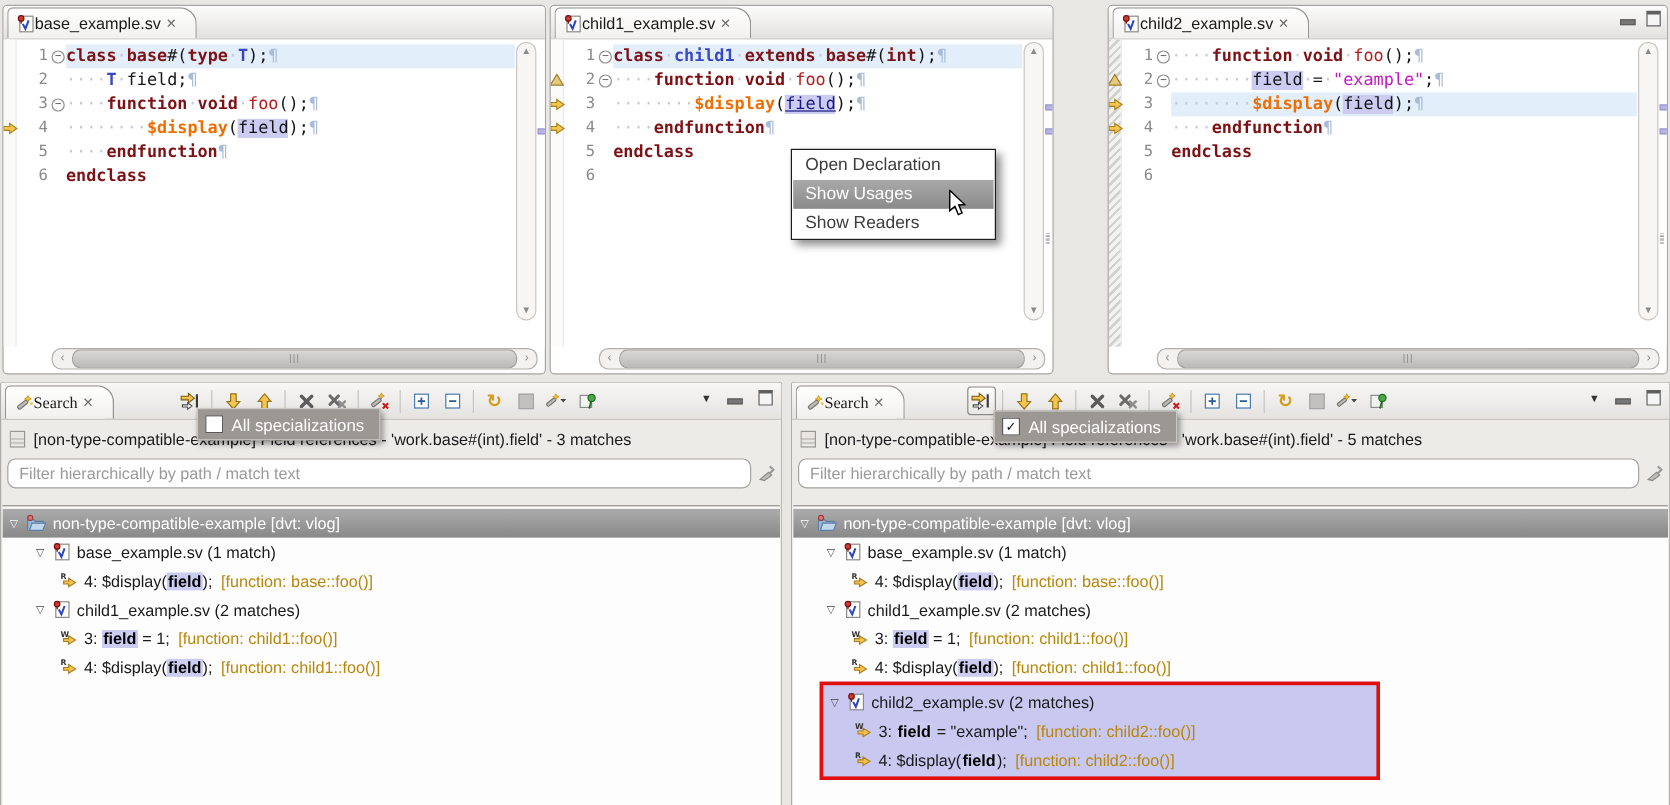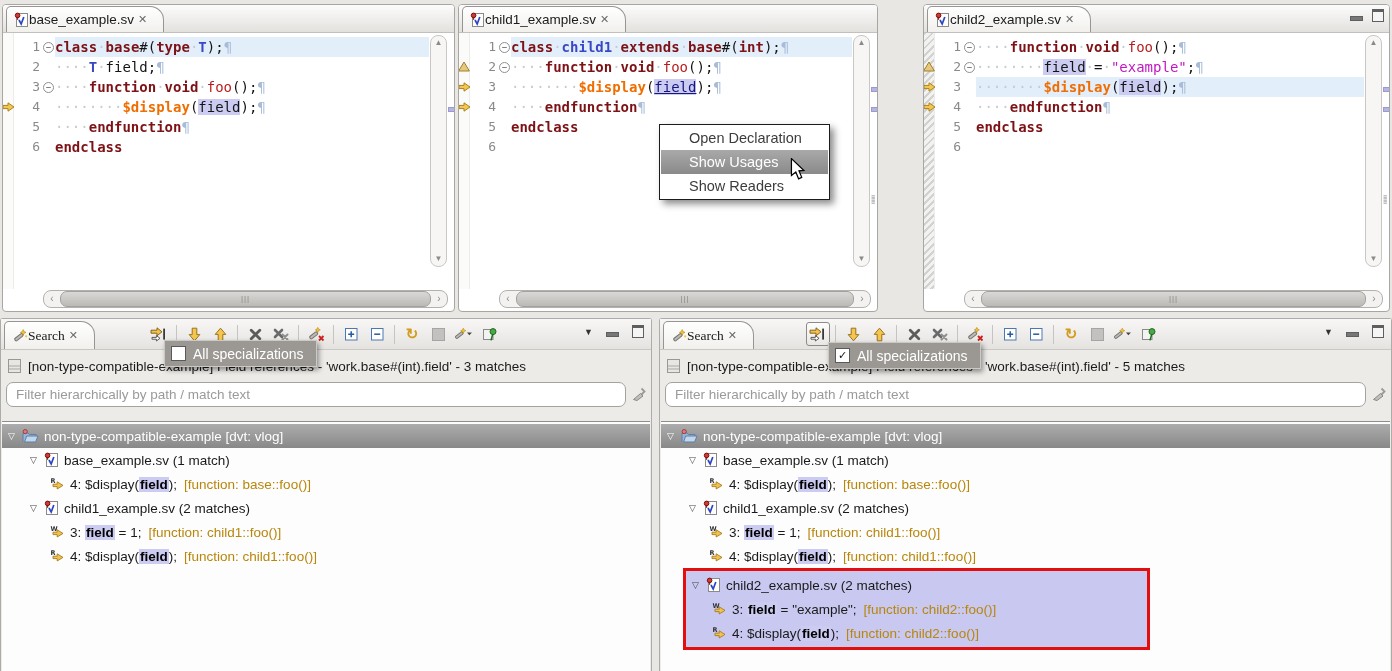--- a/index.html
+++ b/index.html
@@ -33,21 +33,21 @@
   .sbtn{height:14px;text-align:center;font-size:8px;color:#8a8a8a;line-height:14px;}
   .sbtn.b{position:absolute;bottom:0;width:100%;}
   .overview{position:absolute;right:0;top:2px;width:6px;bottom:22px;}
   .ovmark{position:absolute;left:0;width:5px;height:3px;background:#b5b5e4;border:1px solid #9a9ad0;}
   .oveq{position:absolute;left:0;width:5px;color:#8a8a8a;font-size:7px;line-height:3px;}
   .hscroll{position:absolute;left:40px;right:6px;bottom:3px;height:16px;border:1px solid #b3b1ad;border-radius:8px;background:#f3f2f0;display:flex;align-items:stretch;overflow:hidden;}
   .hbtn{width:16px;text-align:center;color:#8a8a8a;font-size:10px;line-height:15px;}
   .hthumb{flex:1;background:linear-gradient(#d9d8d6,#bcbab7);border:1px solid #a3a19d;border-radius:7px;text-align:center;color:#8a8884;font-size:8px;line-height:14px;letter-spacing:1px;}
   
   #ctxmenu{position:absolute;left:659px;top:124px;width:167px;background:#fff;border:1px solid #1c1c1c;box-shadow:4px 4px 7px rgba(0,0,0,.45);padding:1px;z-index:50;}
-  .mitem{height:24px;line-height:24px;padding:0 28px;font-size:14.5px;color:#3c3c3c;white-space:nowrap;}
+  .mitem{height:24px;line-height:24px;padding:0 10px;font-size:14.5px;color:#3c3c3c;white-space:nowrap;}
   .mitem.sel{background:linear-gradient(#a9a9a9,#8a8a8a);color:#fff;}
   #cursor{position:absolute;left:789px;top:158px;z-index:60;}
   
   .panel{position:absolute;top:318px;height:353px;background:#edebe8;border:1px solid #aeaca8;border-bottom:none;border-radius:3px 3px 0 0;box-sizing:border-box;}
   #pan0{left:0px;width:652px;} #pan1{left:659px;width:733px;}
   .vtabbar{height:30px;background:linear-gradient(#f8f7f6,#e5e3e0);border-bottom:1px solid #cac8c4;position:relative;}
   .vtab{top:2px;height:28px;font-family:Liberation Serif, serif;}
   .toolbar{position:absolute;left:146px;top:3px;display:flex;align-items:center;gap:2px;}
   .tbtn{width:22px;height:22px;display:flex;align-items:center;justify-content:center;border:1px solid transparent;border-radius:3px;cursor:pointer;}
   .tbtn.pressed{border:1px solid #8d8b87;background:linear-gradient(#fdfdfc,#e9e7e4);}

